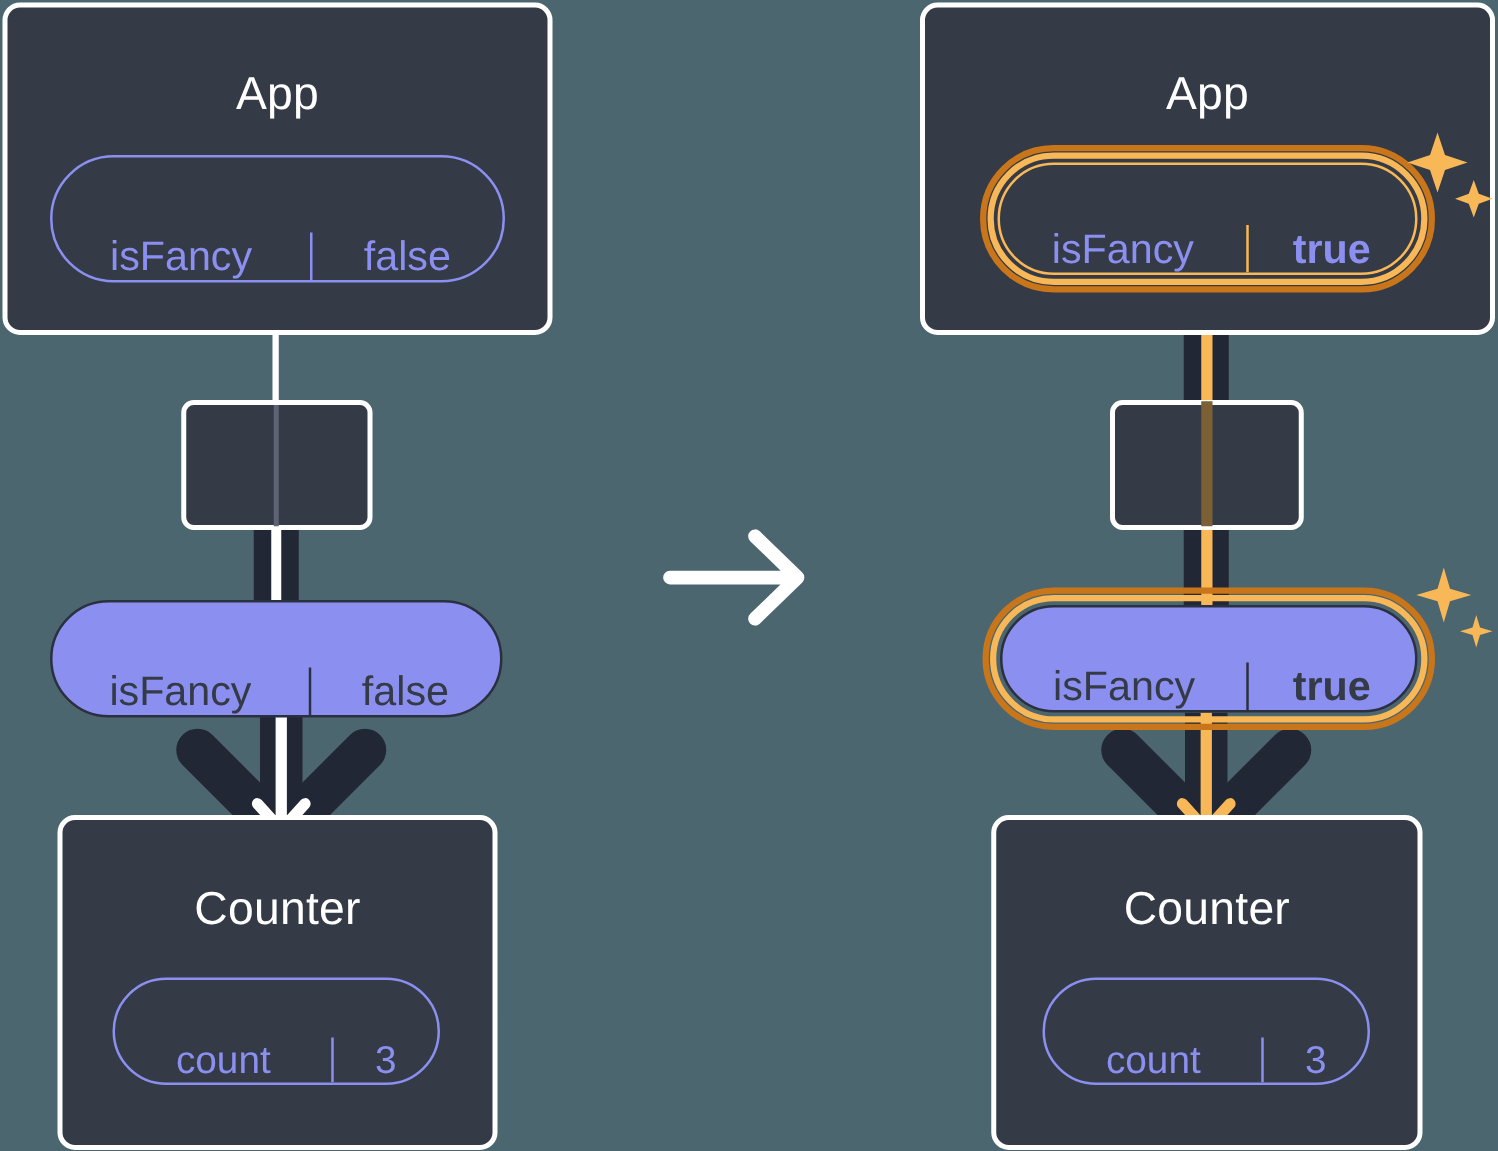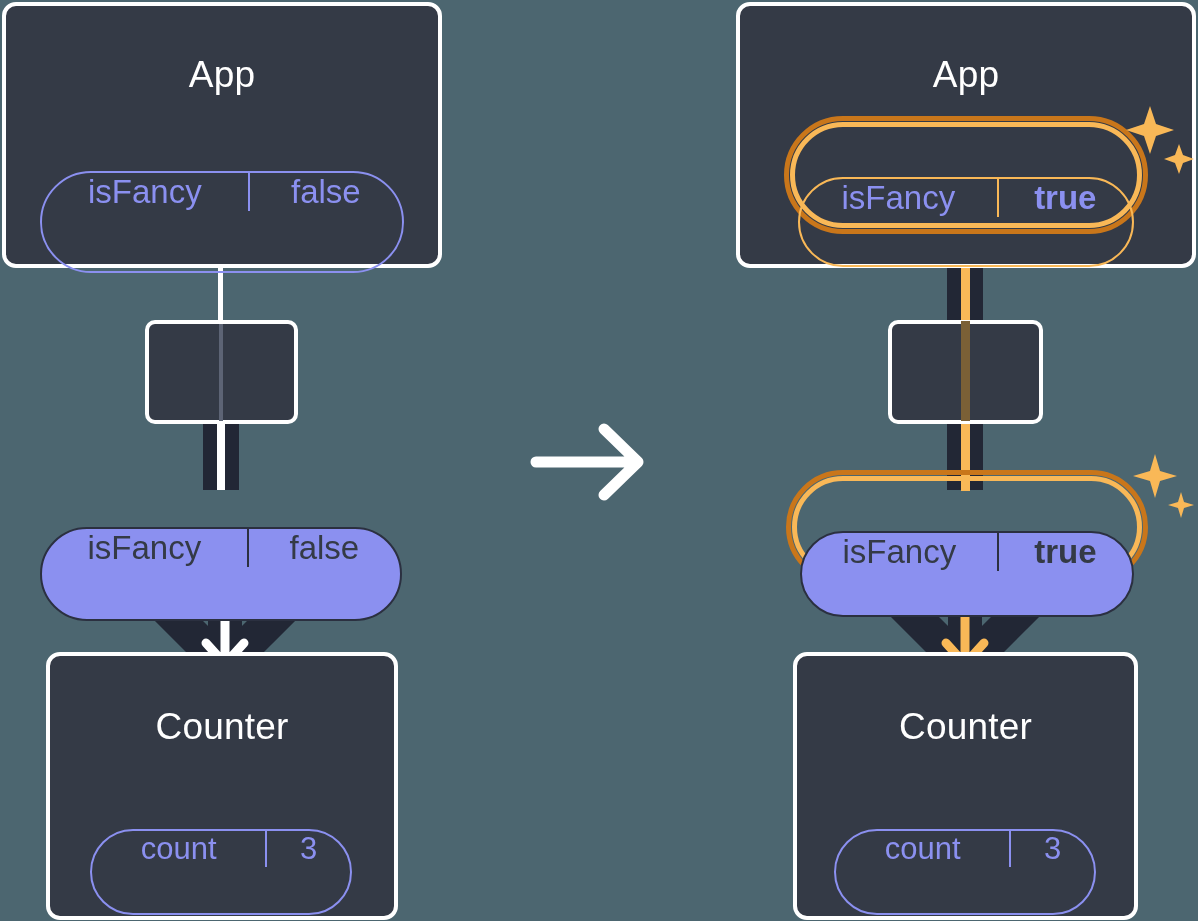--- a/index.html
+++ b/index.html
@@ -49,26 +49,25 @@
     color: #ffffff;
     font-size: 31px;
     font-weight: 700;
     z-index: 3;
   }
 
   
   .pill {
     position: absolute;
     display: flex;
-    align-items: flex-start;
+    align-items: flex-end;
     box-sizing: border-box;
     border-radius: 999px;
     overflow: hidden;
     z-index: 8;
-    margin-top: 47px;
   }
   .pill .cell {
     display: flex;
     align-items: center;
     justify-content: center;
     box-sizing: border-box;
     white-space: nowrap;
   }
 
   

